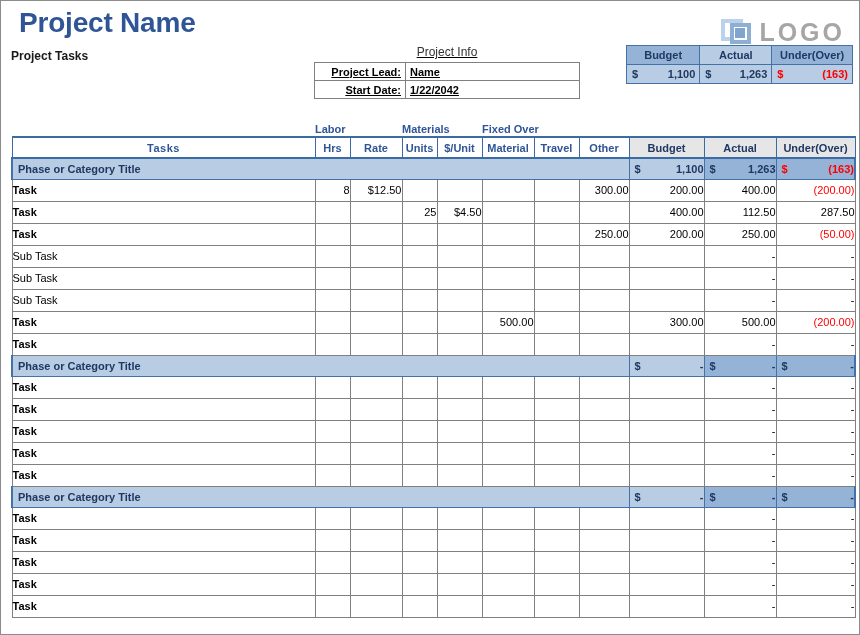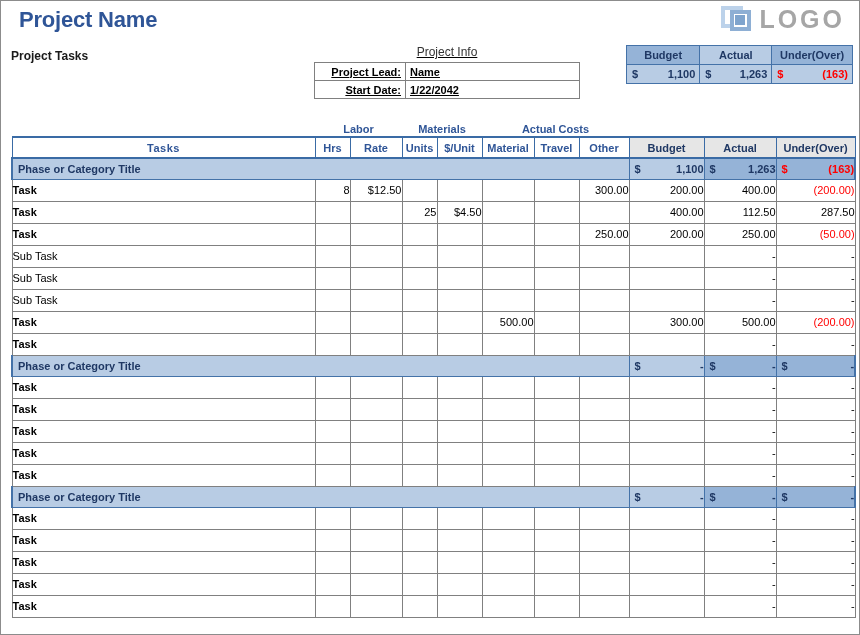--- a/index.html
+++ b/index.html
@@ -12,28 +12,28 @@
     overflow:hidden;
     position:relative;
   }
   .page{position:relative;width:860px;height:635px;box-sizing:border-box;
         border:1px solid #8c8c8c;overflow:hidden;}
 
   
   .hdr{position:relative;height:116px;}
   .proj-title{
     position:absolute;left:18px;top:6px;
-    font-size:22px;font-weight:bold;color:#2f5597;letter-spacing:-0.2px;
+    font-size:28px;font-weight:bold;color:#2f5597;letter-spacing:-0.2px;
   }
   .proj-budget{
     position:absolute;left:10px;top:48px;
     font-size:12px;font-weight:bold;color:#1a1a1a;
   }
   
-  .logo{position:absolute;right:14px;top:3px;display:flex;align-items:center;gap:6px;}
+  .logo{position:absolute;right:14px;top:16px;display:flex;align-items:center;gap:6px;}
   .logo-mark{position:relative;width:32px;height:30px;}
   .logo-mark .sq{position:absolute;box-sizing:border-box;}
   .logo-mark .sq1{left:0;top:2px;width:22px;height:22px;border:4px solid #bcd2ea;}
   .logo-mark .sq2{left:9px;top:6px;width:21px;height:21px;border:4px solid #8eafd4;background:#ffffff;}
   .logo-mark .sq3{left:14px;top:11px;width:10px;height:10px;background:#7fa4cd;}
   .logo-text{font-size:25px;font-weight:bold;color:#a6a6a6;letter-spacing:3px;
              font-family:"Liberation Sans", sans-serif;}
 
   
   .pinfo{position:absolute;left:313px;top:44px;width:266px;text-decoration:underline;}
@@ -55,21 +55,21 @@
   td.bs-cell .cur{position:absolute;left:5px;}
   td.bs-red{color:#ff0000;}
 
   
   .grid-wrap{position:absolute;left:10px;top:120px;width:843px;}
   table.grid{border-collapse:collapse;table-layout:fixed;width:843px;font-size:11px;}
   table.grid td,table.grid th{padding:0;height:22px;box-sizing:border-box;}
 
   
   tr.grp td{height:16px;border:none;font-size:11px;font-weight:bold;color:#2f5597;
-            text-align:center;vertical-align:bottom;padding-bottom:1px;}
+            text-align:left;vertical-align:bottom;padding-bottom:1px;}
 
   
   tr.colhdr td{
     border-top:2px solid #3a6ba5;border-bottom:2px solid #3a6ba5;
     border-left:1px solid #3a6ba5;border-right:1px solid #3a6ba5;
     color:#2f5597;font-weight:bold;text-align:center;height:21px;background:#ffffff;
   }
   tr.colhdr td.ch-money{background:#e6e6e6;color:#1f3864;}
   tr.colhdr td.ch-tasks{font-size:11px;letter-spacing:0.5px;}
 
@@ -170,21 +170,21 @@
         <col style="width:75px">
           <col style="width:72px">
           <col style="width:79px">
       </colgroup>
       <tbody id="grid-body">
 
         <tr class="grp">
           <td></td>
           <td colspan="2">Labor</td>
           <td colspan="2">Materials</td>
-          <td colspan="3">Actual Costs</td>
+          <td colspan="3">Fixed Over</td>
           <td></td>
           <td></td>
           <td></td>
         </tr>
 
         <tr class="colhdr">
           <td class="ch-tasks">Tasks</td>
           <td>Hrs</td>
           <td>Rate</td>
           <td>Units</td>

